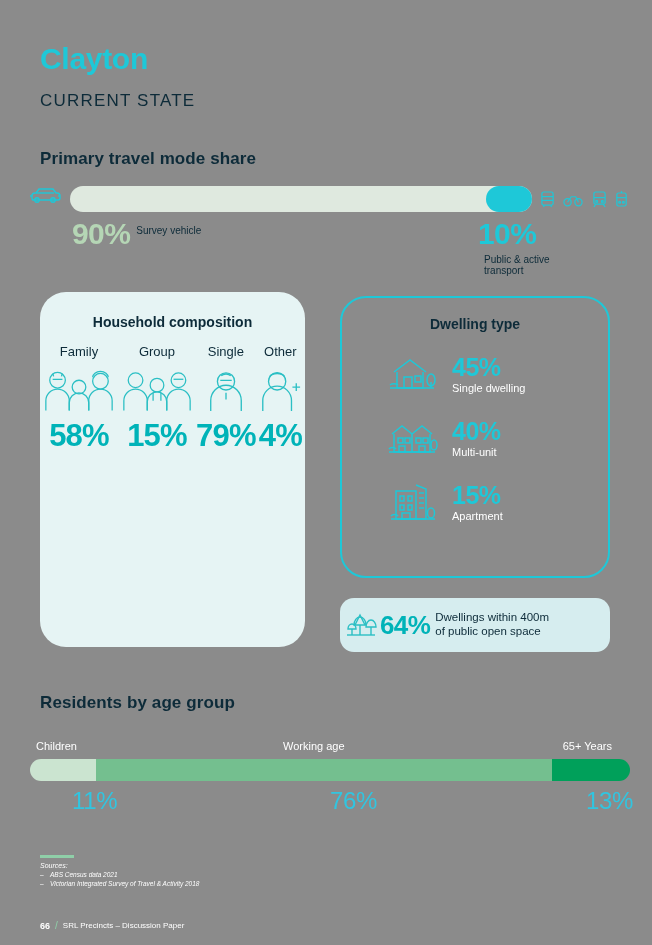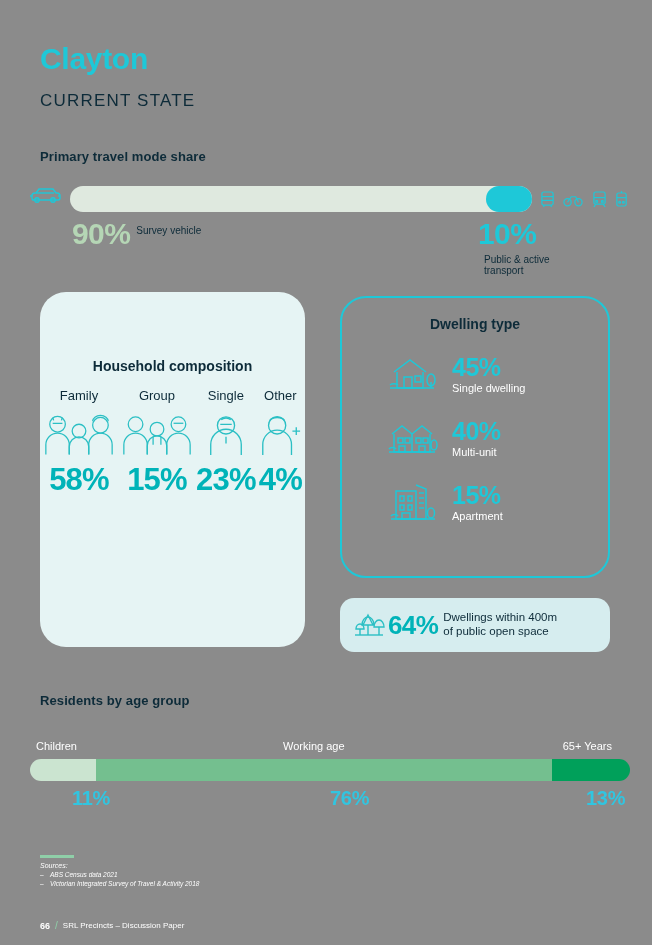--- a/index.html
+++ b/index.html
@@ -27,21 +27,21 @@
     font-weight: 400;
     color: #0d2b39;
     letter-spacing: 1.2px;
     margin-top: 17px;
   }
 
   
   .section-heading {
     position: absolute;
     left: 40px;
-    font-size: 13px;
+    font-size: 17px;
     font-weight: bold;
     color: #0d2b39;
     letter-spacing: 0.1px;
   }
   #travel-heading { top: 149px; }
   #age-heading    { top: 693px; }
 
   
   #travel-block { position: absolute; left: 28px; top: 186px; width: 600px; }
 
@@ -101,21 +101,20 @@
     width: 265px; height: 355px;
     background: #e6f4f4;
     border-radius: 26px;
     padding-top: 22px;
   }
   #household-title {
     text-align: center;
     font-size: 14px;
     font-weight: bold;
     color: #0d2b39;
-    margin-top: 44px;
   }
   #household-grid {
     margin-top: 14px;
     display: grid;
     grid-template-columns: 1fr 1fr 1fr 1fr;
     grid-row-gap: 18px;
   }
   .hh-cell { text-align: center; }
   .hh-label { font-size: 13px; color: #0d2b39; }
   .hh-figure { height: 52px; display: flex; align-items: center; justify-content: center; color: #2bbfc4; margin-top: 5px; }
@@ -157,21 +156,21 @@
 
   
   #openspace-pill {
     position: absolute;
     left: 340px; top: 598px;
     width: 270px; height: 54px;
     background: #d6edef;
     border-radius: 14px;
     display: flex;
     align-items: center;
-    padding-left: 12px;
+    padding-left: 4px;
   }
   #openspace-icon { width: 34px; flex: none; color: #2bbfc4; }
   #openspace-pct {
     font-size: 26px;
     font-weight: bold;
     color: #00b3b8;
     letter-spacing: -0.6px;
     margin-left: 2px;
   }
   #openspace-label {
@@ -199,22 +198,22 @@
     height: 22px;
     border-radius: 11px;
     overflow: hidden;
     margin-top: 3px;
   }
   .age-seg { height: 22px; }
 
   #age-values { position: relative; height: 30px; margin-top: 6px; }
   .age-pct {
     position: absolute;
-    font-size: 20px;
-    font-weight: bold;
+    font-size: 24px;
+    font-weight: normal;
     color: #31c5e0;
     letter-spacing: -0.3px;
   }
   #age-pct-0 { left: 42px; }
   #age-pct-1 { left: 300px; }
   #age-pct-2 { left: 556px; }
 
   
   #sources-block { position: absolute; left: 40px; top: 855px; }
   #sources-rule { width: 34px; height: 3px; background: #8fcfa8; }
@@ -357,21 +356,21 @@
     <div class="hh-cell">
       <div class="hh-label">Single</div>
       <div class="hh-figure">
         <svg viewBox="0 0 44 46" width="42" height="46" fill="none" stroke="#2bbfc4" stroke-width="1.4">
           <circle cx="22" cy="14" r="9"></circle>
           <path d="M16 13 h12 M17 8 a6 4 0 0 1 10 0"></path>
           <path d="M6 45 v-11 a14 14 0 0 1 32 0 v11"></path>
           <path d="M22 26 v7"></path>
         </svg>
       </div>
-      <div class="hh-pct">23%</div>
+      <div class="hh-pct">79%</div>
     </div>
 
     <div class="hh-cell">
       <div class="hh-label">Other</div>
       <div class="hh-figure">
         <svg viewBox="0 0 46 46" width="44" height="46" fill="none" stroke="#2bbfc4" stroke-width="1.4">
           <circle cx="20" cy="14" r="9"></circle>
           <path d="M12 9 a9 6 0 0 1 16 0"></path>
           <path d="M5 45 v-11 a14 14 0 0 1 30 0 v11"></path>
           <path d="M36 20 h8 M40 16 v8"></path>

